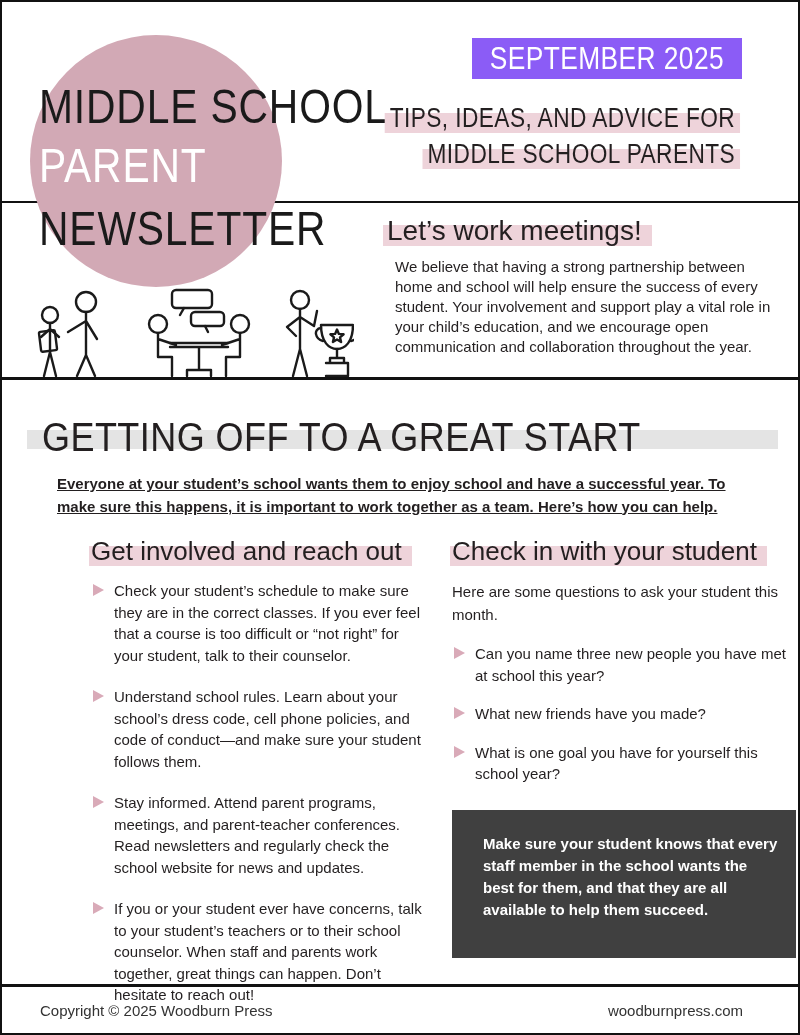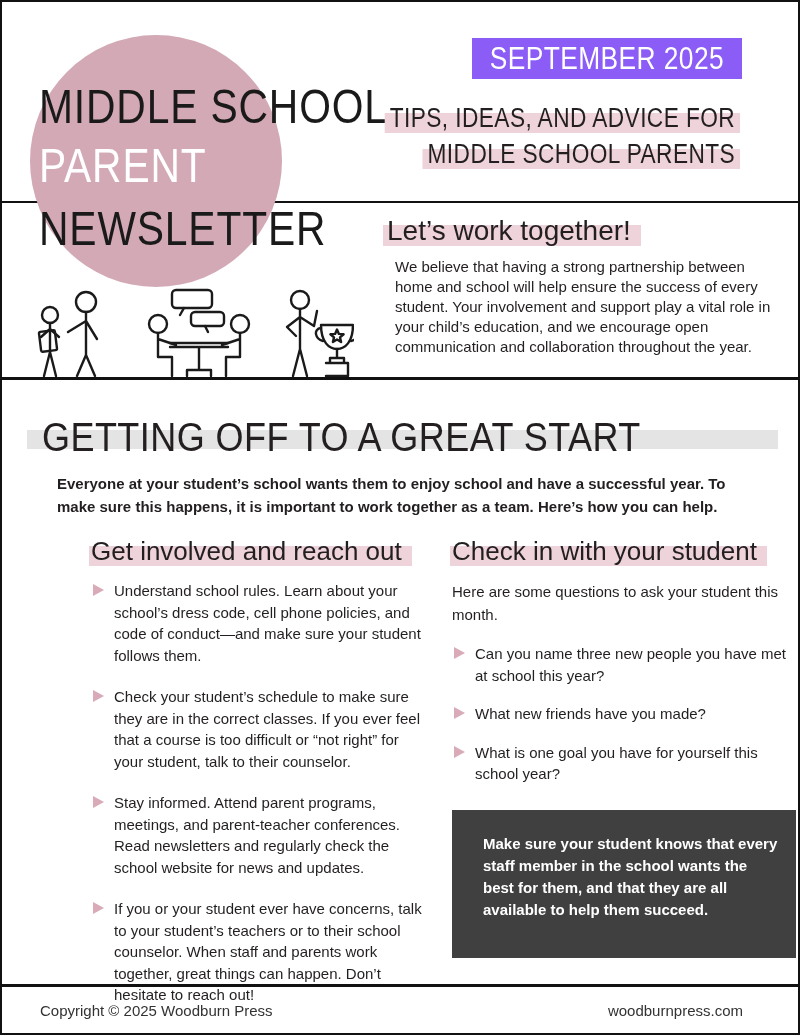--- a/index.html
+++ b/index.html
@@ -50,21 +50,21 @@
   .figures svg { display:block; }
   
   .main { position:absolute; top:378px; left:0; right:2px; }
   .section-head { position:relative; margin-top:37px; height:42px; }
   .grey-bar { position:absolute; left:25px; right:18px; top:13px; height:19px; background:#e4e4e4; }
   .section-head h1 {
     position:absolute; left:40px; top:0; margin:0; font-size:40px; font-weight:500;
     line-height:40px; letter-spacing:0.5px; transform:scaleX(0.9); transform-origin:left top;
     white-space:nowrap;
   }
-  .lede { margin:14px 40px 0 55px; max-width:712px; font-weight:bold; font-size:15px; line-height:22.5px; }
+  .lede { margin:14px 40px 0 55px; max-width:712px; font-weight:bold; font-size:15px; line-height:22.5px;text-decoration:underline; }
   .columns { display:flex; align-items:flex-start; margin-top:17px;padding-left:31px; }
   .col-left  { margin-left:58px; width:354px; }
   .col-right { margin-left:26px; width:346px; }
   .col-head { margin:0 0 13px 0; font-size:26px; font-weight:500; line-height:32px; }
   .col-head .hl { margin-left:-2px; padding:0 10px 0 2px; }
   .col-intro { margin:0 0 17px 0; font-size:15px; line-height:23px; }
   ul.bullets { list-style:none; margin:0; padding:0; }
   ul.bullets li { display:flex; margin-bottom:20px; }
   .tri {
     flex:none; width:0; height:0; margin:4px 10px 0 2px;
@@ -100,21 +100,21 @@
   <div class="issue-box">
     <span>SEPTEMBER 2025</span>
   </div>
 
   <div class="tagline">
     <span class="tl"><span class="hl">TIPS, IDEAS, AND ADVICE FOR</span></span>
     <span class="tl"><span class="hl">MIDDLE SCHOOL PARENTS</span></span>
   </div>
 
   <div class="welcome">
-    <h2><span class="hl">Let’s work together!</span></h2>
+    <h2><span class="hl">Let’s work meetings!</span></h2>
     <p>We believe that having a strong partnership between home and school will help ensure the success of every student. Your involvement and support play a vital role in your child’s education, and we encourage open communication and collaboration throughout the year.</p>
   </div>
 
   <div class="figures">
     <svg width="330" height="93" viewBox="0 0 330 93" fill="none" stroke="#1a1a1a" stroke-width="2.4" stroke-linecap="round" stroke-linejoin="round">
       <g>
         <circle cx="26" cy="30" r="8"></circle>
         <path d="M26 38 V67 M26 67 L20 91 M26 67 L32 91 M26 44 L17 52 M26 44 L35 52"></path>
         <rect x="16" y="46" width="16" height="20" rx="1.5" transform="rotate(-7 24 56)"></rect>
         <circle cx="62" cy="17" r="10"></circle>
@@ -154,26 +154,26 @@
     <p class="lede">Everyone at your student’s school wants them to enjoy school and have a successful year. To make sure this happens, it is important to work together as a team. Here’s how you can help.</p>
 
     <div class="columns">
 
       <div class="col-left">
         <h3 class="col-head"><span class="hl">Get involved and reach out</span></h3>
         <ul class="bullets">
 
             <li>
               <span class="tri"></span>
+              <p>Check your student’s schedule to make sure they are in the correct classes. If you ever feel that a course is too difficult or “not right” for your student, talk to their counselor.</p>
+            </li>
+
+            <li>
+              <span class="tri"></span>
               <p>Understand school rules. Learn about your school’s dress code, cell phone policies, and code of conduct—and make sure your student follows them.</p>
-            </li>
-
-            <li>
-              <span class="tri"></span>
-              <p>Check your student’s schedule to make sure they are in the correct classes. If you ever feel that a course is too difficult or “not right” for your student, talk to their counselor.</p>
             </li>
 
             <li>
               <span class="tri"></span>
               <p>Stay informed. Attend parent programs, meetings, and parent-teacher conferences. Read newsletters and regularly check the school website for news and updates.</p>
             </li>
 
             <li>
               <span class="tri"></span>
               <p>If you or your student ever have concerns, talk to your student’s teachers or to their school counselor. When staff and parents work together, great things can happen. Don’t hesitate to reach out!</p>

